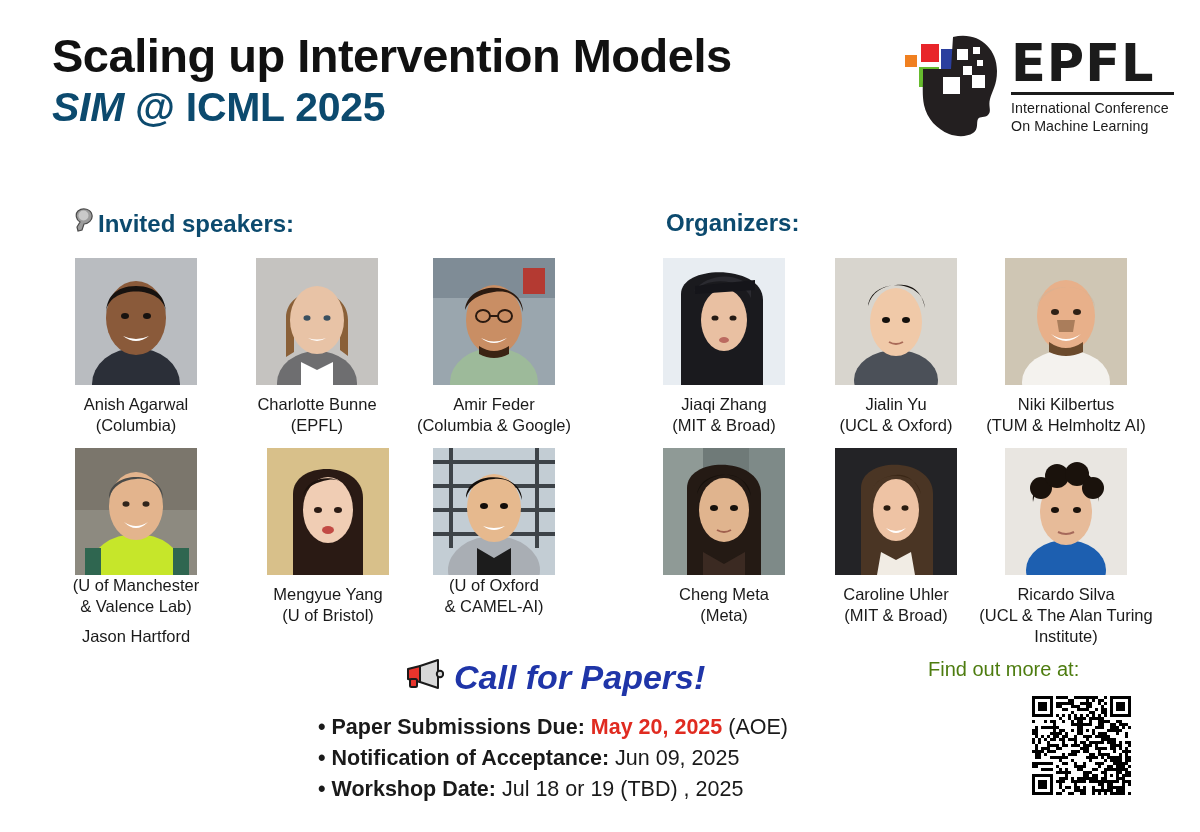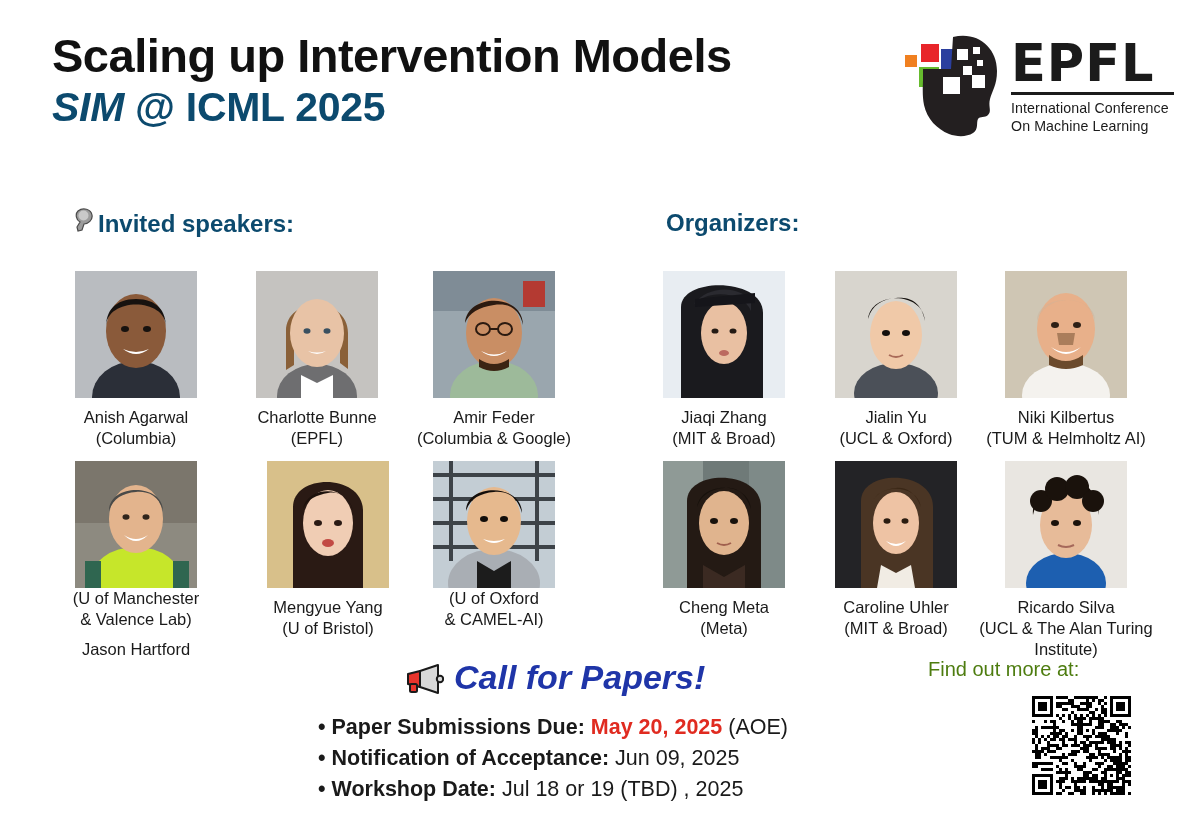--- a/index.html
+++ b/index.html
@@ -41,35 +41,35 @@
   
   .sect-head {
     position: absolute; font-size: 24px; font-weight: 700; color: #0c4a6e;
     white-space: nowrap; display: flex; align-items: center; gap: 2px;
   }
   .sect-speakers { left: 74px; top: 208px; }
   .sect-organizers { left: 666px; top: 209px; }
 
   
   .people { position: absolute; left: 0; top: 252px; width: 1200px; }
-  .person { position: absolute; text-align: center; margin-top: 13px; }
+  .person { position: absolute; text-align: center; }
   .photo {
     width: 122px; height: 127px; margin: 0 auto;
     background: #cfcfcf; overflow: hidden; position: relative;
   }
   .photo svg { display: block; width: 122px; height: 127px; }
   .pname {
     margin-top: 9px; font-size: 16.5px; line-height: 1.28; color: #1a1a1a;
     white-space: pre-line;
   }
 
   
   .cfp-title {
     position: absolute; left: 404px; top: 658px;
-    display: flex; align-items: flex-end; gap: 10px;
+    display: flex; align-items: flex-start; gap: 10px;
     font-size: 34px; font-weight: 700; font-style: italic;
     color: #1f35a8; white-space: nowrap;
   }
   .megaphone { width: 40px; height: 34px; flex: 0 0 auto; }
   .bullets { position: absolute; left: 318px; top: 712px; }
   .bullet {
     font-size: 21.5px; line-height: 1.45; color: #1a1a1a; white-space: nowrap;
   }
   .bullet .lead { font-weight: 700; }
   .bullet .hl { font-weight: 700; color: #e02b20; }

